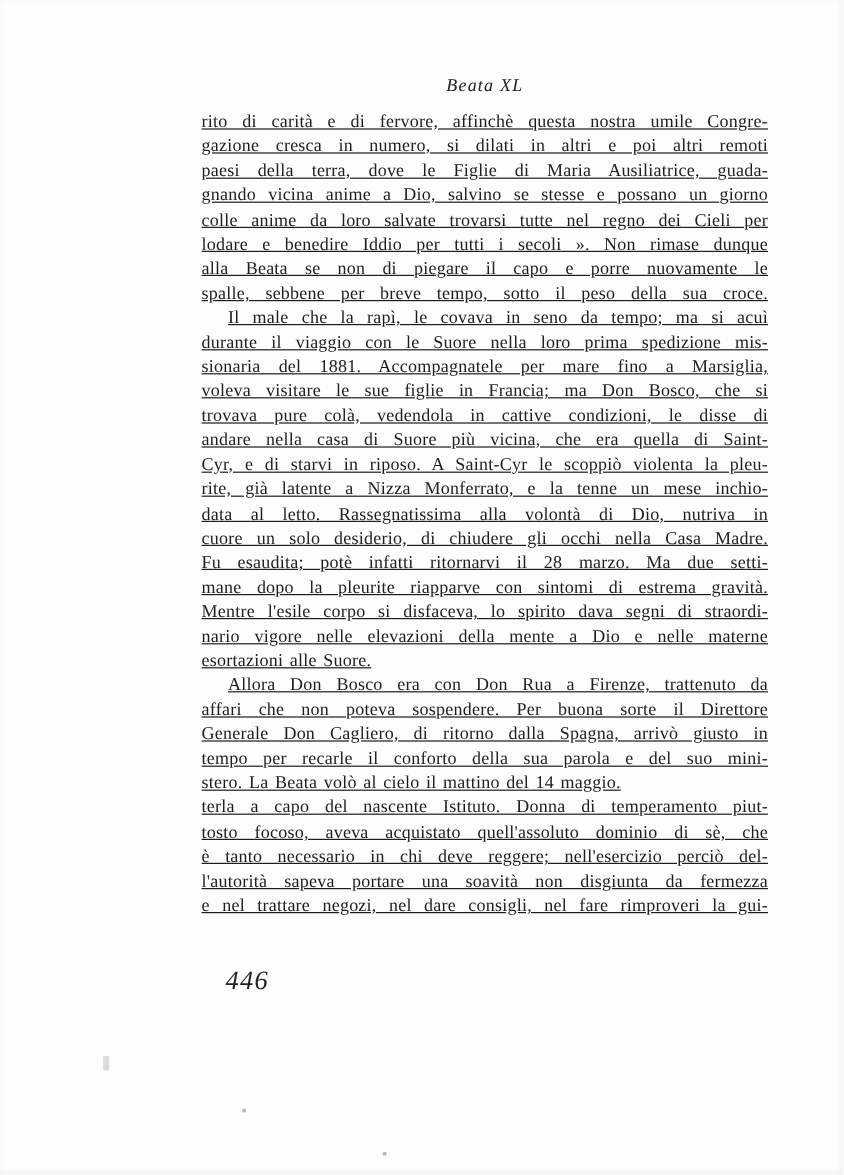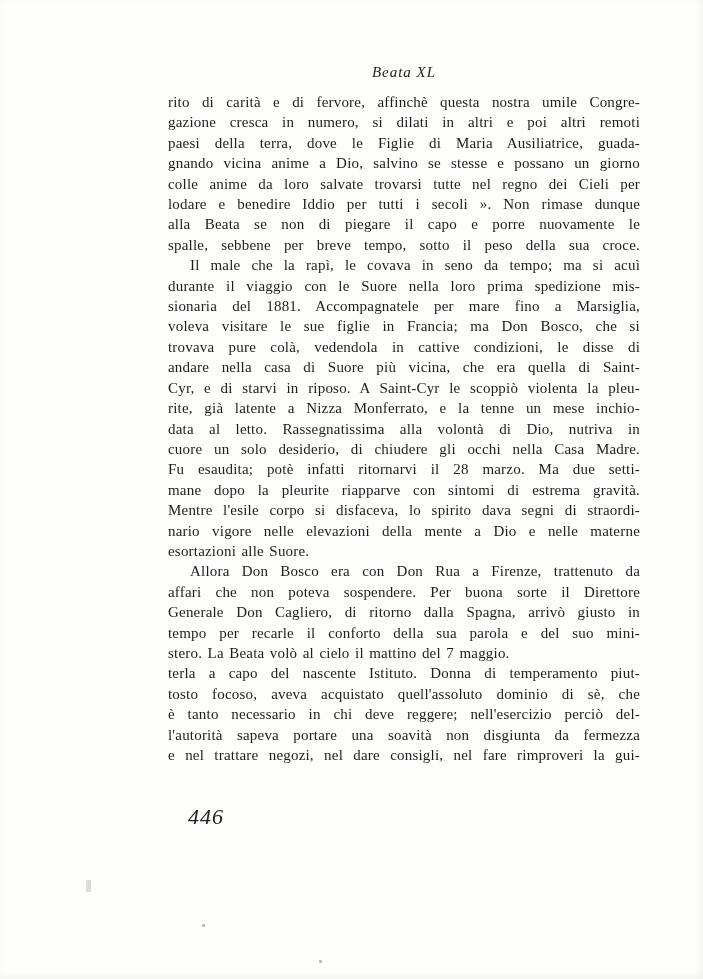--- a/index.html
+++ b/index.html
@@ -36,20 +36,21 @@
   }
   .para { margin: 0; }
   .line {
     font-size: 15px;
     line-height: 20.4px;
     text-align: justify;
     text-align-last: justify;
     word-spacing: 1.5px;
     letter-spacing: 0.2px;
     white-space: normal;
+    text-decoration: underline;
   }
   .line.last {
     text-align: left;
     text-align-last: left;
   }
   .line.indent {
     text-indent: 22px;
   }
   .page-number {
     position: absolute;
@@ -101,21 +102,21 @@
         <div class="line">mane dopo la pleurite riapparve con sintomi di estrema gravità.</div>
         <div class="line">Mentre l'esile corpo si disfaceva, lo spirito dava segni di straordi-</div>
         <div class="line">nario vigore nelle elevazioni della mente a Dio e nelle materne</div>
         <div class="line last">esortazioni alle Suore.</div>
       </div>
       <div class="para">
         <div class="line indent">Allora Don Bosco era con Don Rua a Firenze, trattenuto da</div>
         <div class="line">affari che non poteva sospendere. Per buona sorte il Direttore</div>
         <div class="line">Generale Don Cagliero, di ritorno dalla Spagna, arrivò giusto in</div>
         <div class="line">tempo per recarle il conforto della sua parola e del suo mini-</div>
-        <div class="line last">stero. La Beata volò al cielo il mattino del 7 maggio.</div>
+        <div class="line last">stero. La Beata volò al cielo il mattino del 14 maggio.</div>
       </div>
       <div class="para">
         <div class="line">terla a capo del nascente Istituto. Donna di temperamento piut-</div>
         <div class="line">tosto focoso, aveva acquistato quell'assoluto dominio di sè, che</div>
         <div class="line">è tanto necessario in chi deve reggere; nell'esercizio perciò del-</div>
         <div class="line">l'autorità sapeva portare una soavità non disgiunta da fermezza</div>
         <div class="line">e nel trattare negozi, nel dare consigli, nel fare rimproveri la gui-</div>
       </div>
     </div>
 

